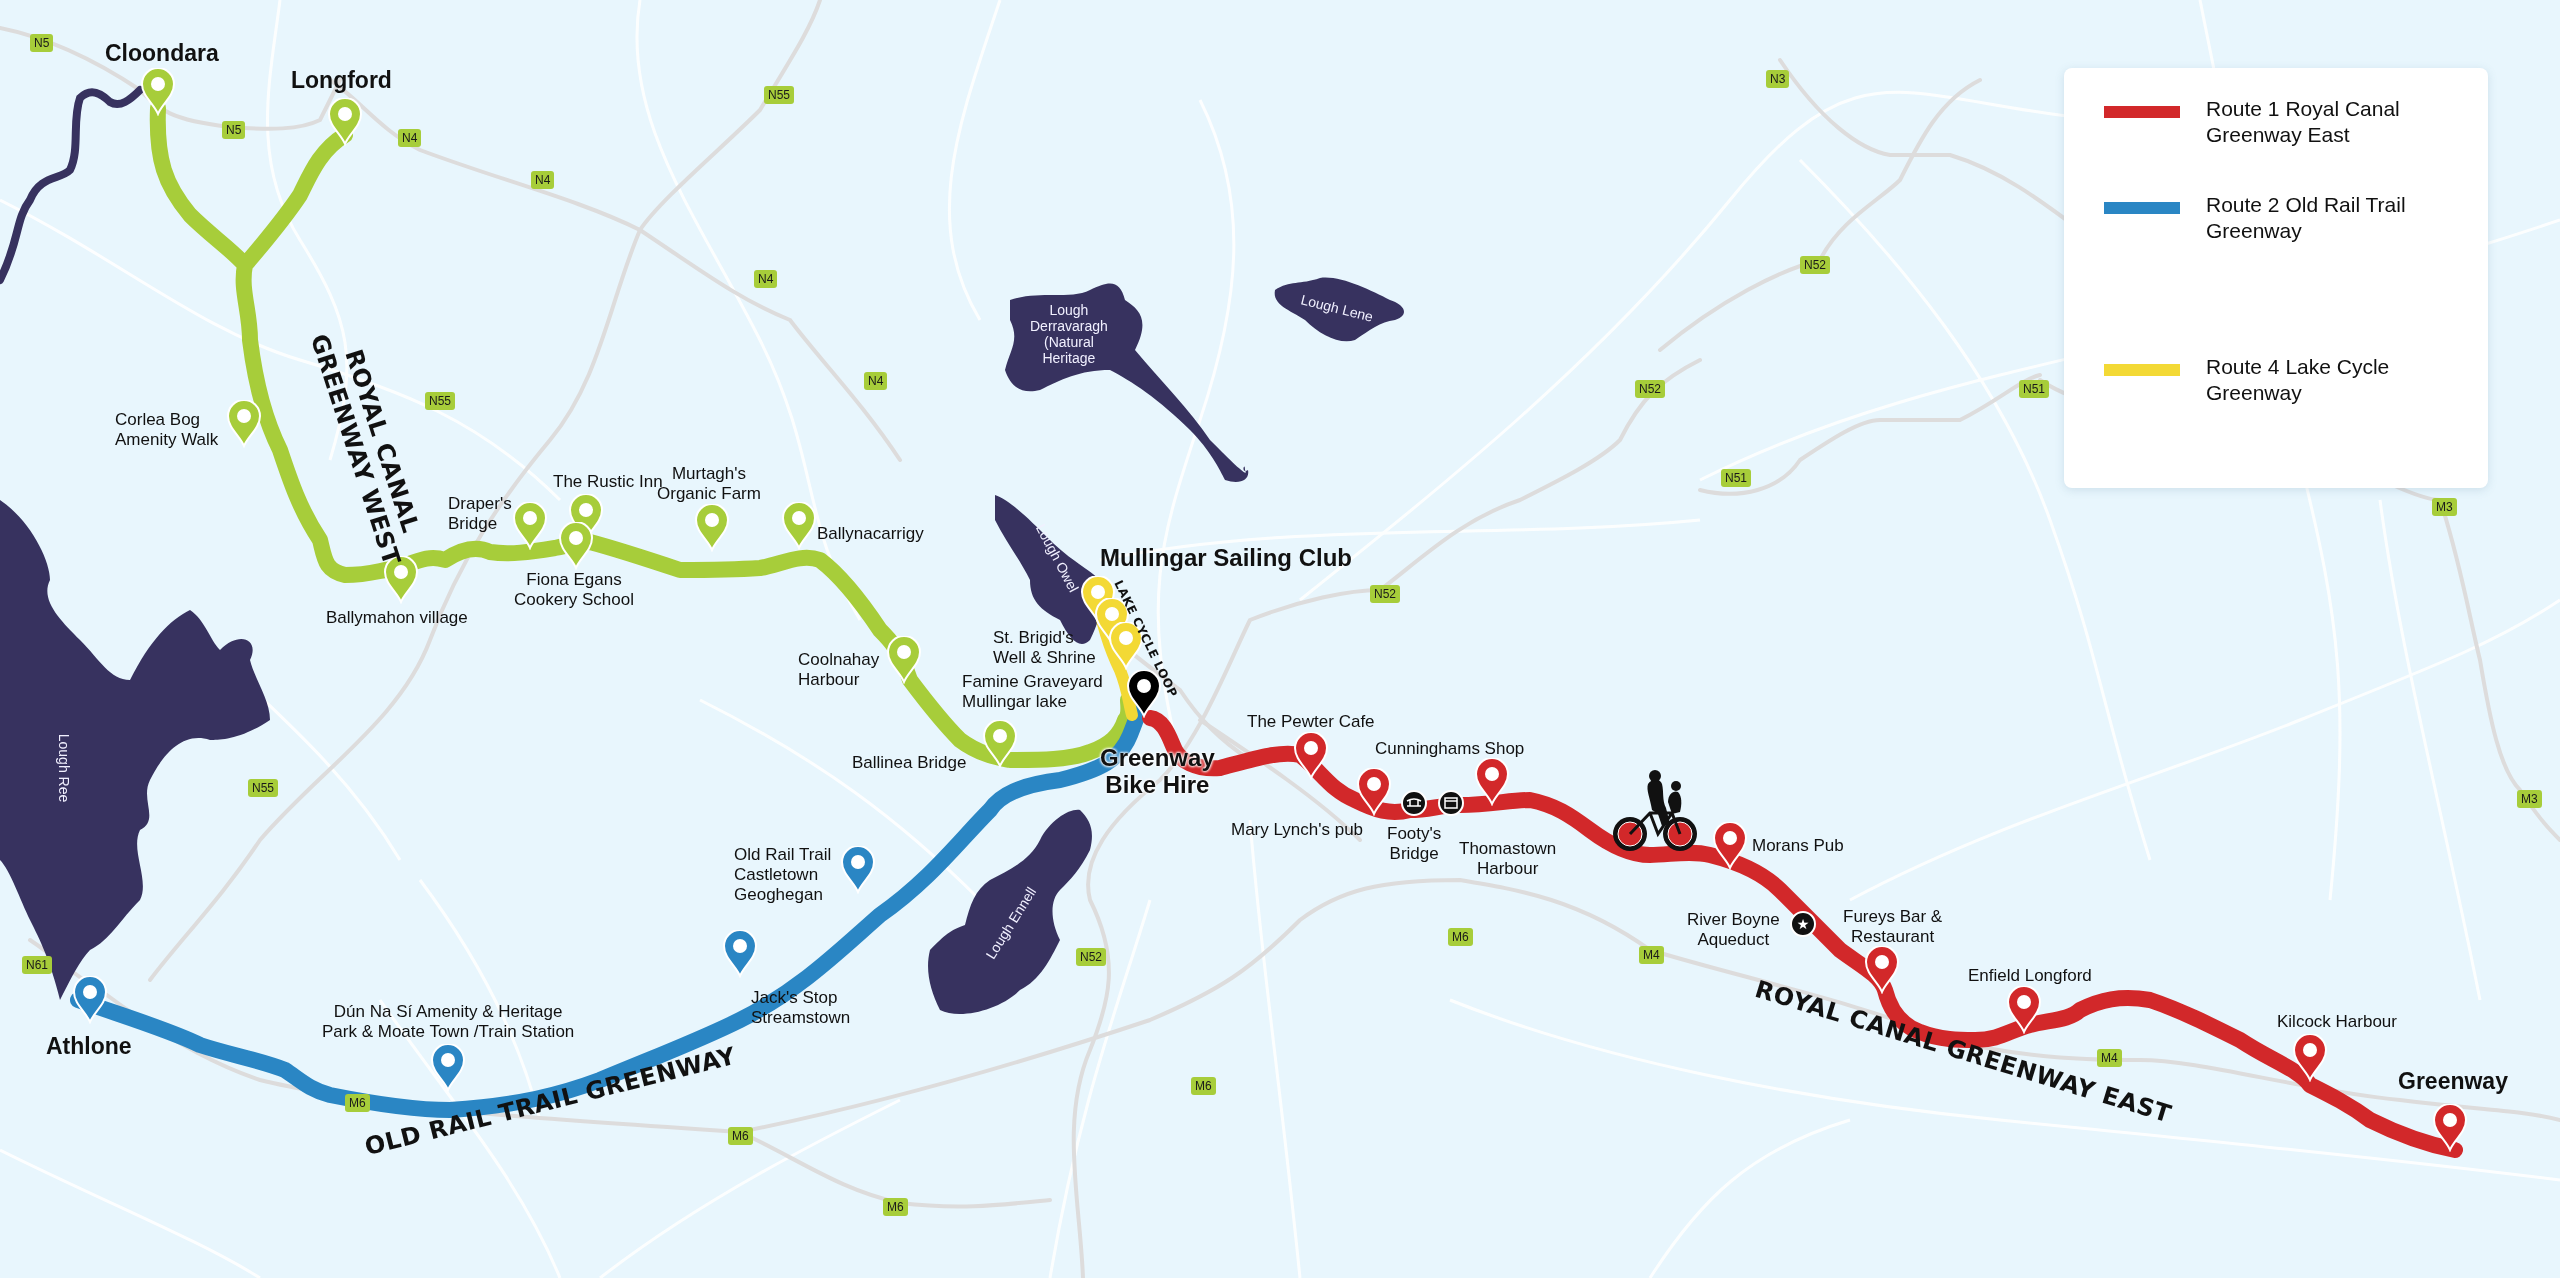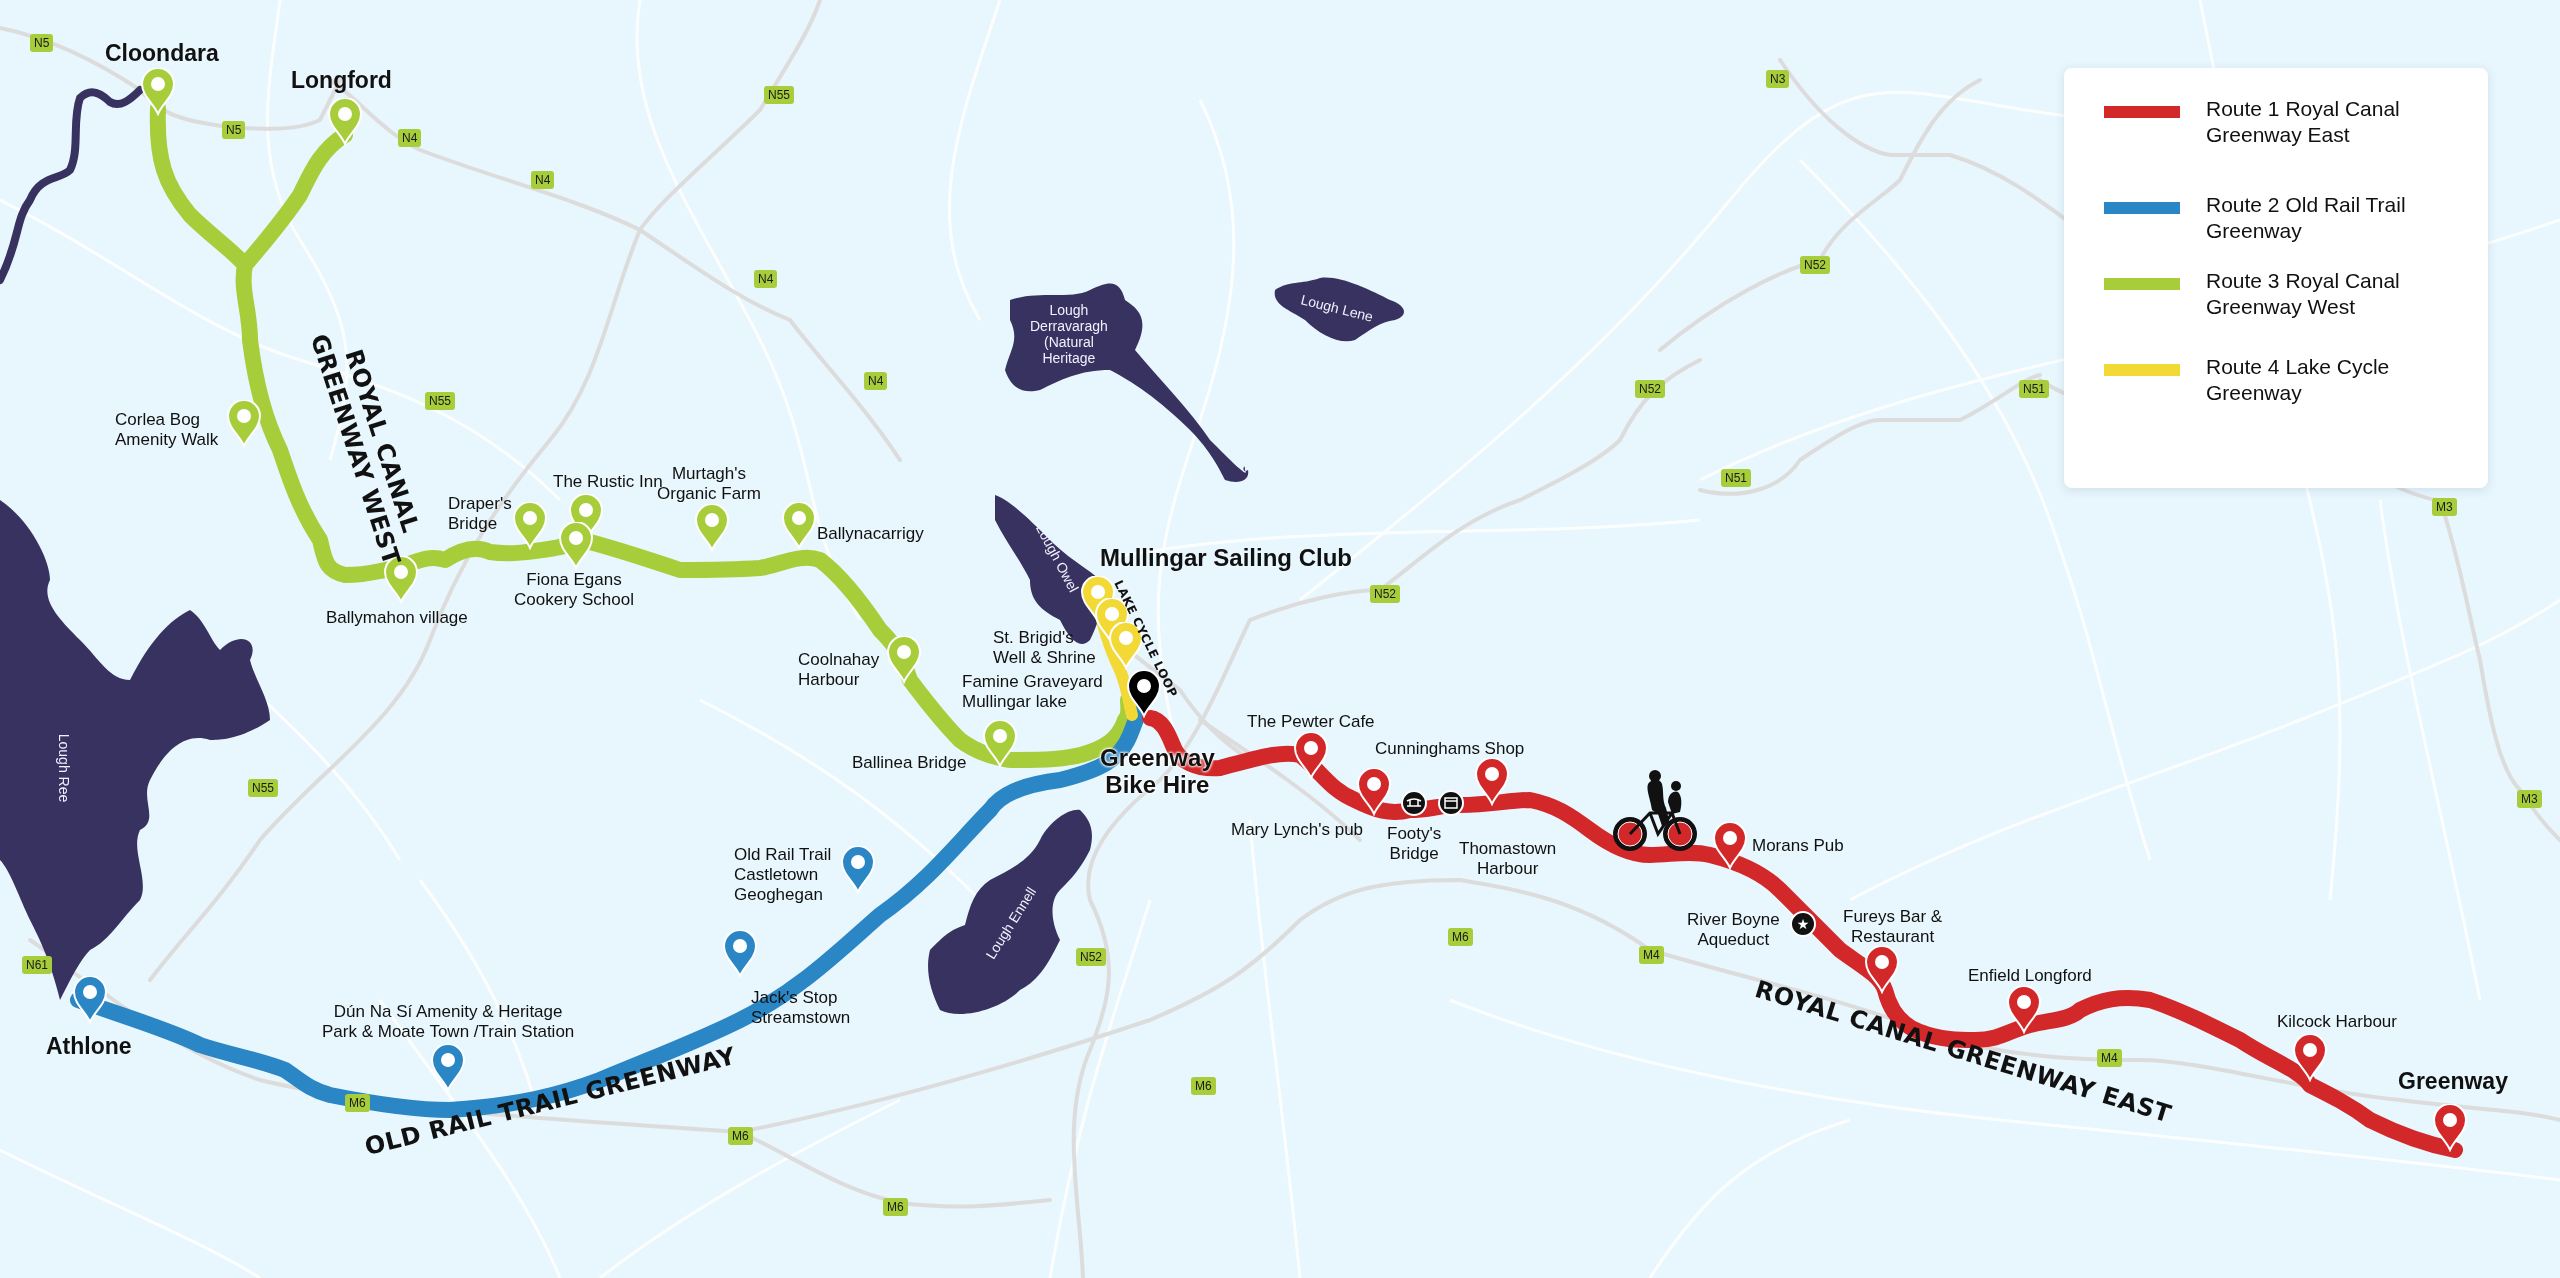--- a/index.html
+++ b/index.html
@@ -248,23 +248,18 @@
   <div class="legend-item" style="top:28px;">
     <span class="legend-swatch" style="background:#d2282a;"></span>
     <span class="legend-text">Route 1 Royal Canal
 Greenway East</span>
   </div>
   <div class="legend-item" style="top:124px;">
     <span class="legend-swatch" style="background:#2a86c4;"></span>
     <span class="legend-text">Route 2 Old Rail Trail
 Greenway</span>
   </div>
-  <div class="legend-item" style="top:200px;">
-    <span class="legend-swatch" style="background:#a7cd3a;"></span>
-    <span class="legend-text">Route 3 Royal Canal
-Greenway West</span>
-  </div>
   <div class="legend-item" style="top:286px;">
     <span class="legend-swatch" style="background:#f3d935;"></span>
     <span class="legend-text">Route 4 Lake Cycle
 Greenway</span>
   </div>
 </div>
 
 </body></html>

